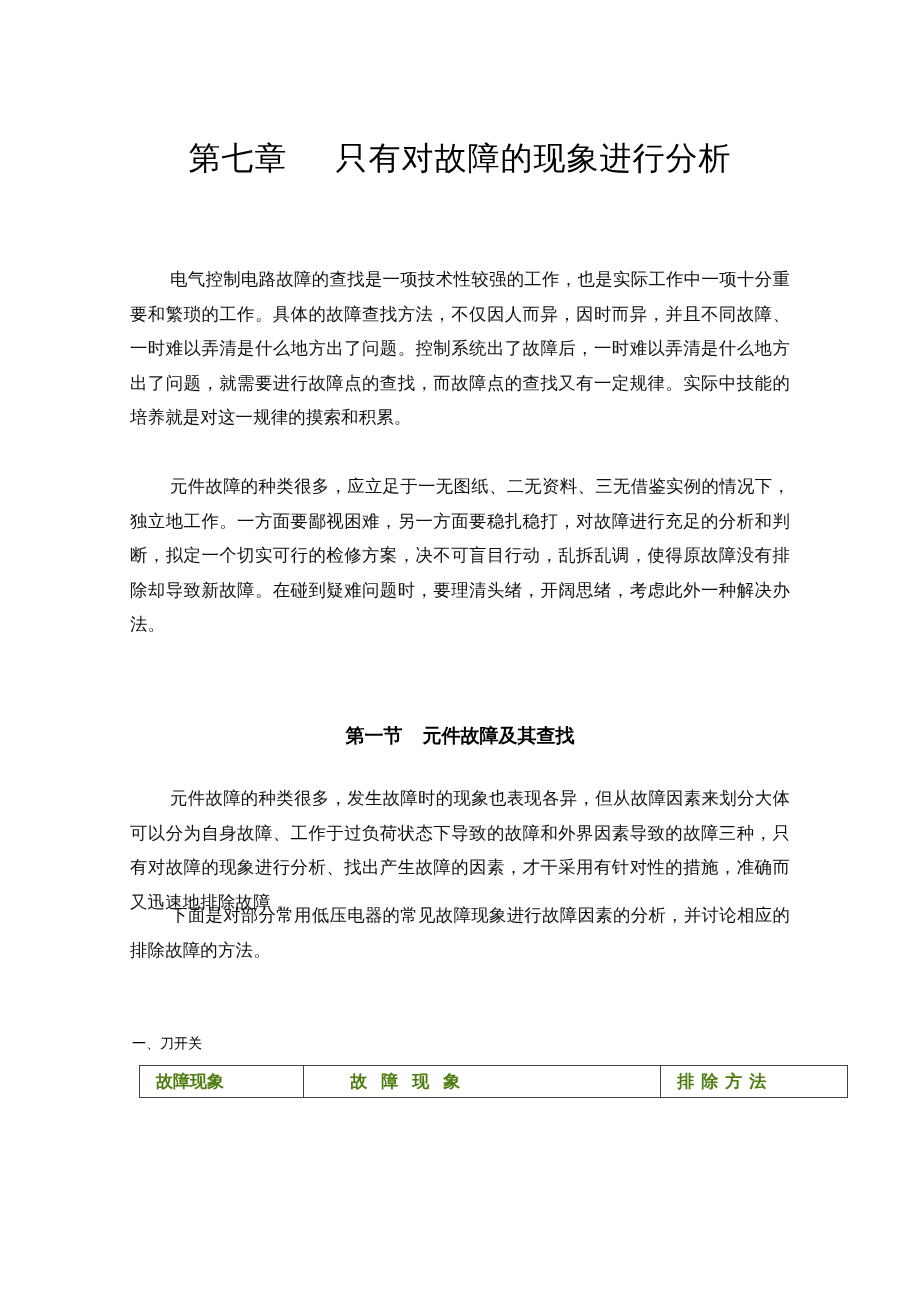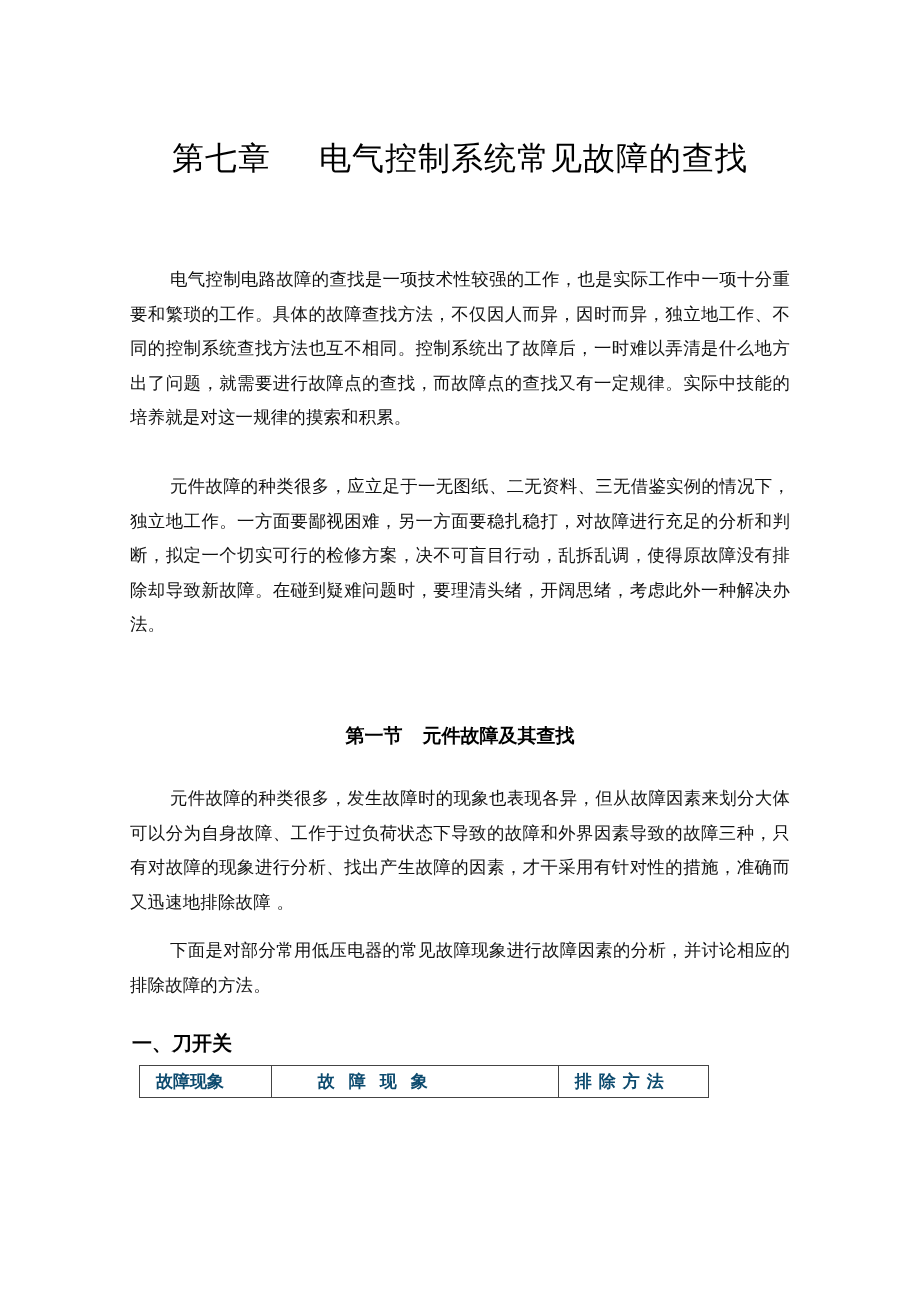--- a/index.html
+++ b/index.html
@@ -22,54 +22,54 @@
       letter-spacing: 0.2px;
     }
     .section-title {
       position: absolute; left: 0; top: 720px; width: 920px; text-align: center;
       font-family: "DejaVu Sans", "Liberation Sans", sans-serif; font-weight: bold;
       font-size: 19px; line-height: 30px; color: #000;
     }
     .section-title .num { margin-right: 20px; }
     .sub-heading {
       position: absolute; left: 132px; top: 1029px;
-      font-family: "DejaVu Sans", "Liberation Sans", sans-serif; font-weight: bold;
-      font-size: 20px; line-height: 28px; color: #000;
+      font-family: "DejaVu Sans", "Liberation Sans", sans-serif; font-weight: normal;
+      font-size: 14px; line-height: 28px; color: #000;
     }
     table.fault-table {
-      position: absolute; left: 139px; top: 1065px; width: 570px;
+      position: absolute; left: 139px; top: 1065px; width: 709px;
       border-collapse: collapse;
       font-family: "DejaVu Sans", "Liberation Sans", sans-serif; font-weight: bold;
-      font-size: 17px; color: #0c4a6e;
+      font-size: 17px; color: #4d7c0f;
     }
     table.fault-table td {
       border: 1px solid #444; height: 31px; padding: 0; vertical-align: middle;
     }
     .c1 { width: 153px; padding-left: 16px !important; letter-spacing: 0; }
     .c2 { width: 322px; padding-left: 46px !important; letter-spacing: 14px; }
     .c3 { width: 176px; padding-left: 16px !important; letter-spacing: 7px; }
   </style>
 </head>
 <body>
 
 <div class="page">
 
   <div class="chapter-title">
-    <span class="num">第七章</span><span>电气控制系统常见故障的查找</span>
+    <span class="num">第七章</span><span>只有对故障的现象进行分析</span>
   </div>
 
-  <p class="para" style="top:262px;">电气控制电路故障的查找是一项技术性较强的工作，也是实际工作中一项十分重要和繁琐的工作。具体的故障查找方法，不仅因人而异，因时而异，独立地工作、不同的控制系统查找方法也互不相同。控制系统出了故障后，一时难以弄清是什么地方出了问题，就需要进行故障点的查找，而故障点的查找又有一定规律。实际中技能的培养就是对这一规律的摸索和积累。</p>
+  <p class="para" style="top:262px;">电气控制电路故障的查找是一项技术性较强的工作，也是实际工作中一项十分重要和繁琐的工作。具体的故障查找方法，不仅因人而异，因时而异，并且不同故障、一时难以弄清是什么地方出了问题。控制系统出了故障后，一时难以弄清是什么地方出了问题，就需要进行故障点的查找，而故障点的查找又有一定规律。实际中技能的培养就是对这一规律的摸索和积累。</p>
   <p class="para" style="top:469px;">元件故障的种类很多，应立足于一无图纸、二无资料、三无借鉴实例的情况下，独立地工作。一方面要鄙视困难，另一方面要稳扎稳打，对故障进行充足的分析和判断，拟定一个切实可行的检修方案，决不可盲目行动，乱拆乱调，使得原故障没有排除却导致新故障。在碰到疑难问题时，要理清头绪，开阔思绪，考虑此外一种解决办法。</p>
 
   <div class="section-title">
     <span class="num">第一节</span><span>元件故障及其查找</span>
   </div>
 
   <p class="para" style="top:761px;margin-top:20px;">元件故障的种类很多，发生故障时的现象也表现各异，但从故障因素来划分大体可以分为自身故障、工作于过负荷状态下导致的故障和外界因素导致的故障三种，只有对故障的现象进行分析、找出产生故障的因素，才干采用有针对性的措施，准确而又迅速地排除故障 。</p>
-  <p class="para" style="top:933px;">下面是对部分常用低压电器的常见故障现象进行故障因素的分析，并讨论相应的排除故障的方法。</p>
+  <p class="para" style="top:898px;">下面是对部分常用低压电器的常见故障现象进行故障因素的分析，并讨论相应的排除故障的方法。</p>
 
   <div class="sub-heading">一、刀开关</div>
 
   <table class="fault-table">
     <tbody>
         <tr>
       <td class="c1">故障现象</td>
       <td class="c2">故障现象</td>
       <td class="c3">排除方法</td>
     </tr>

